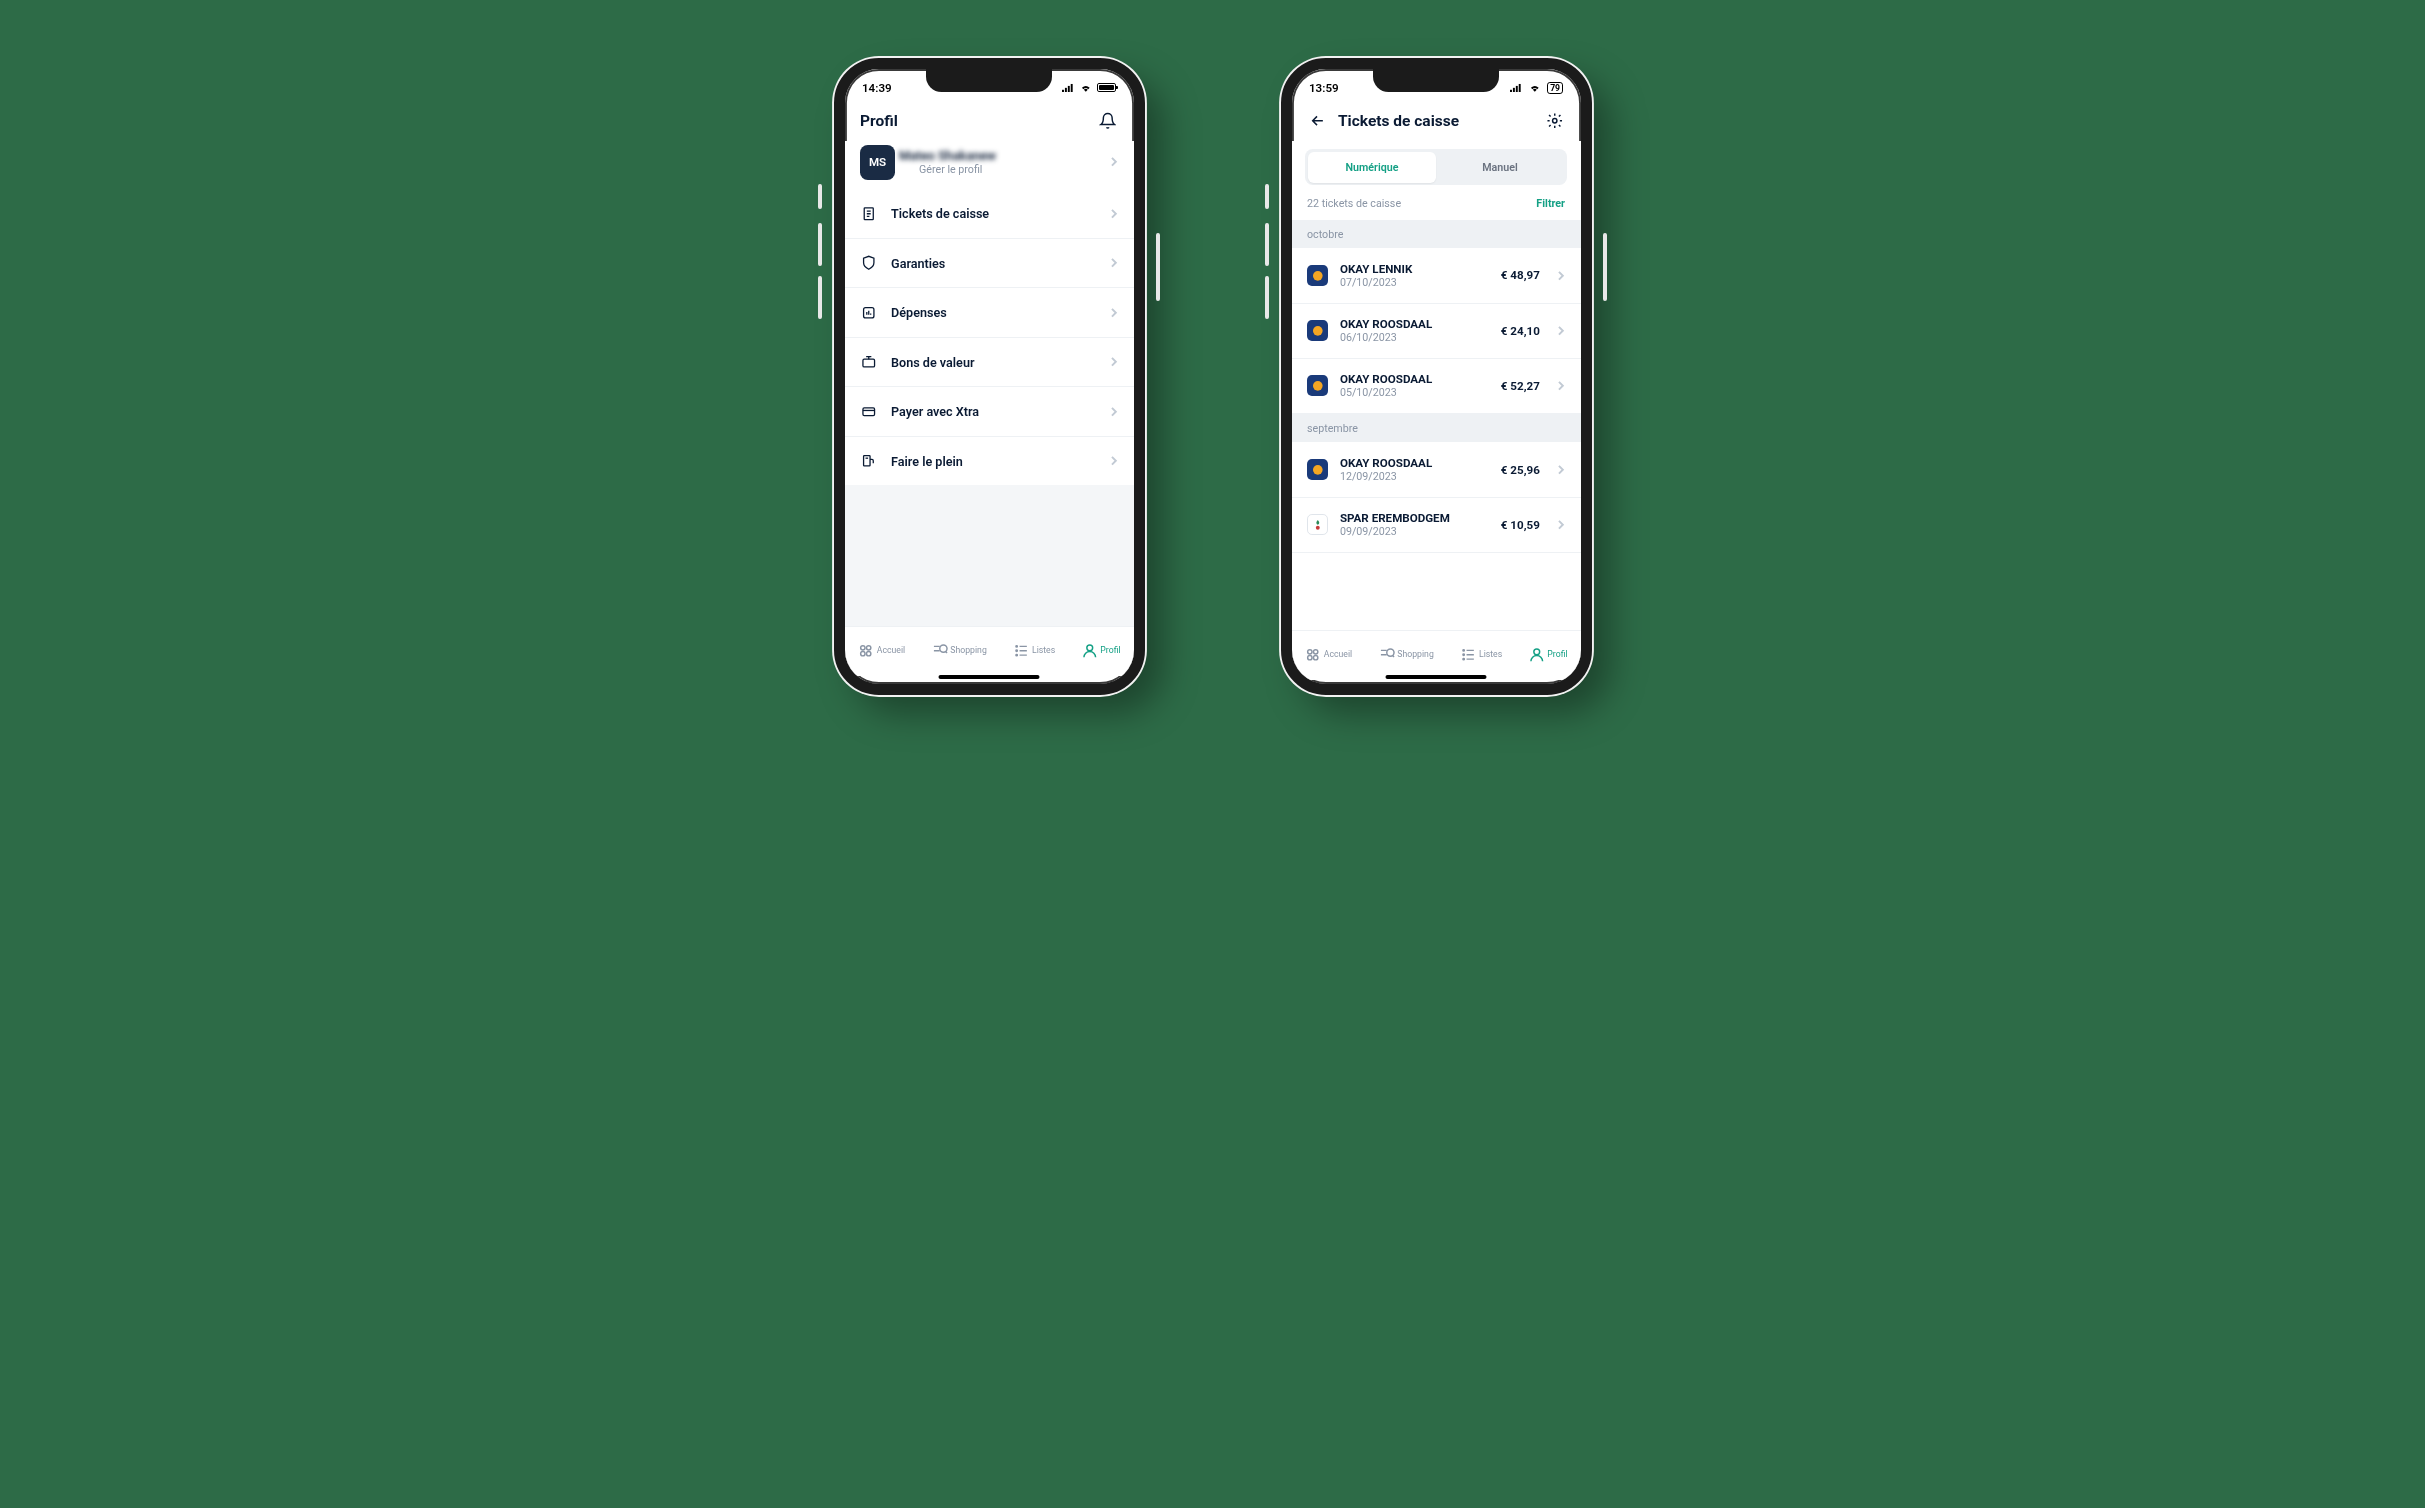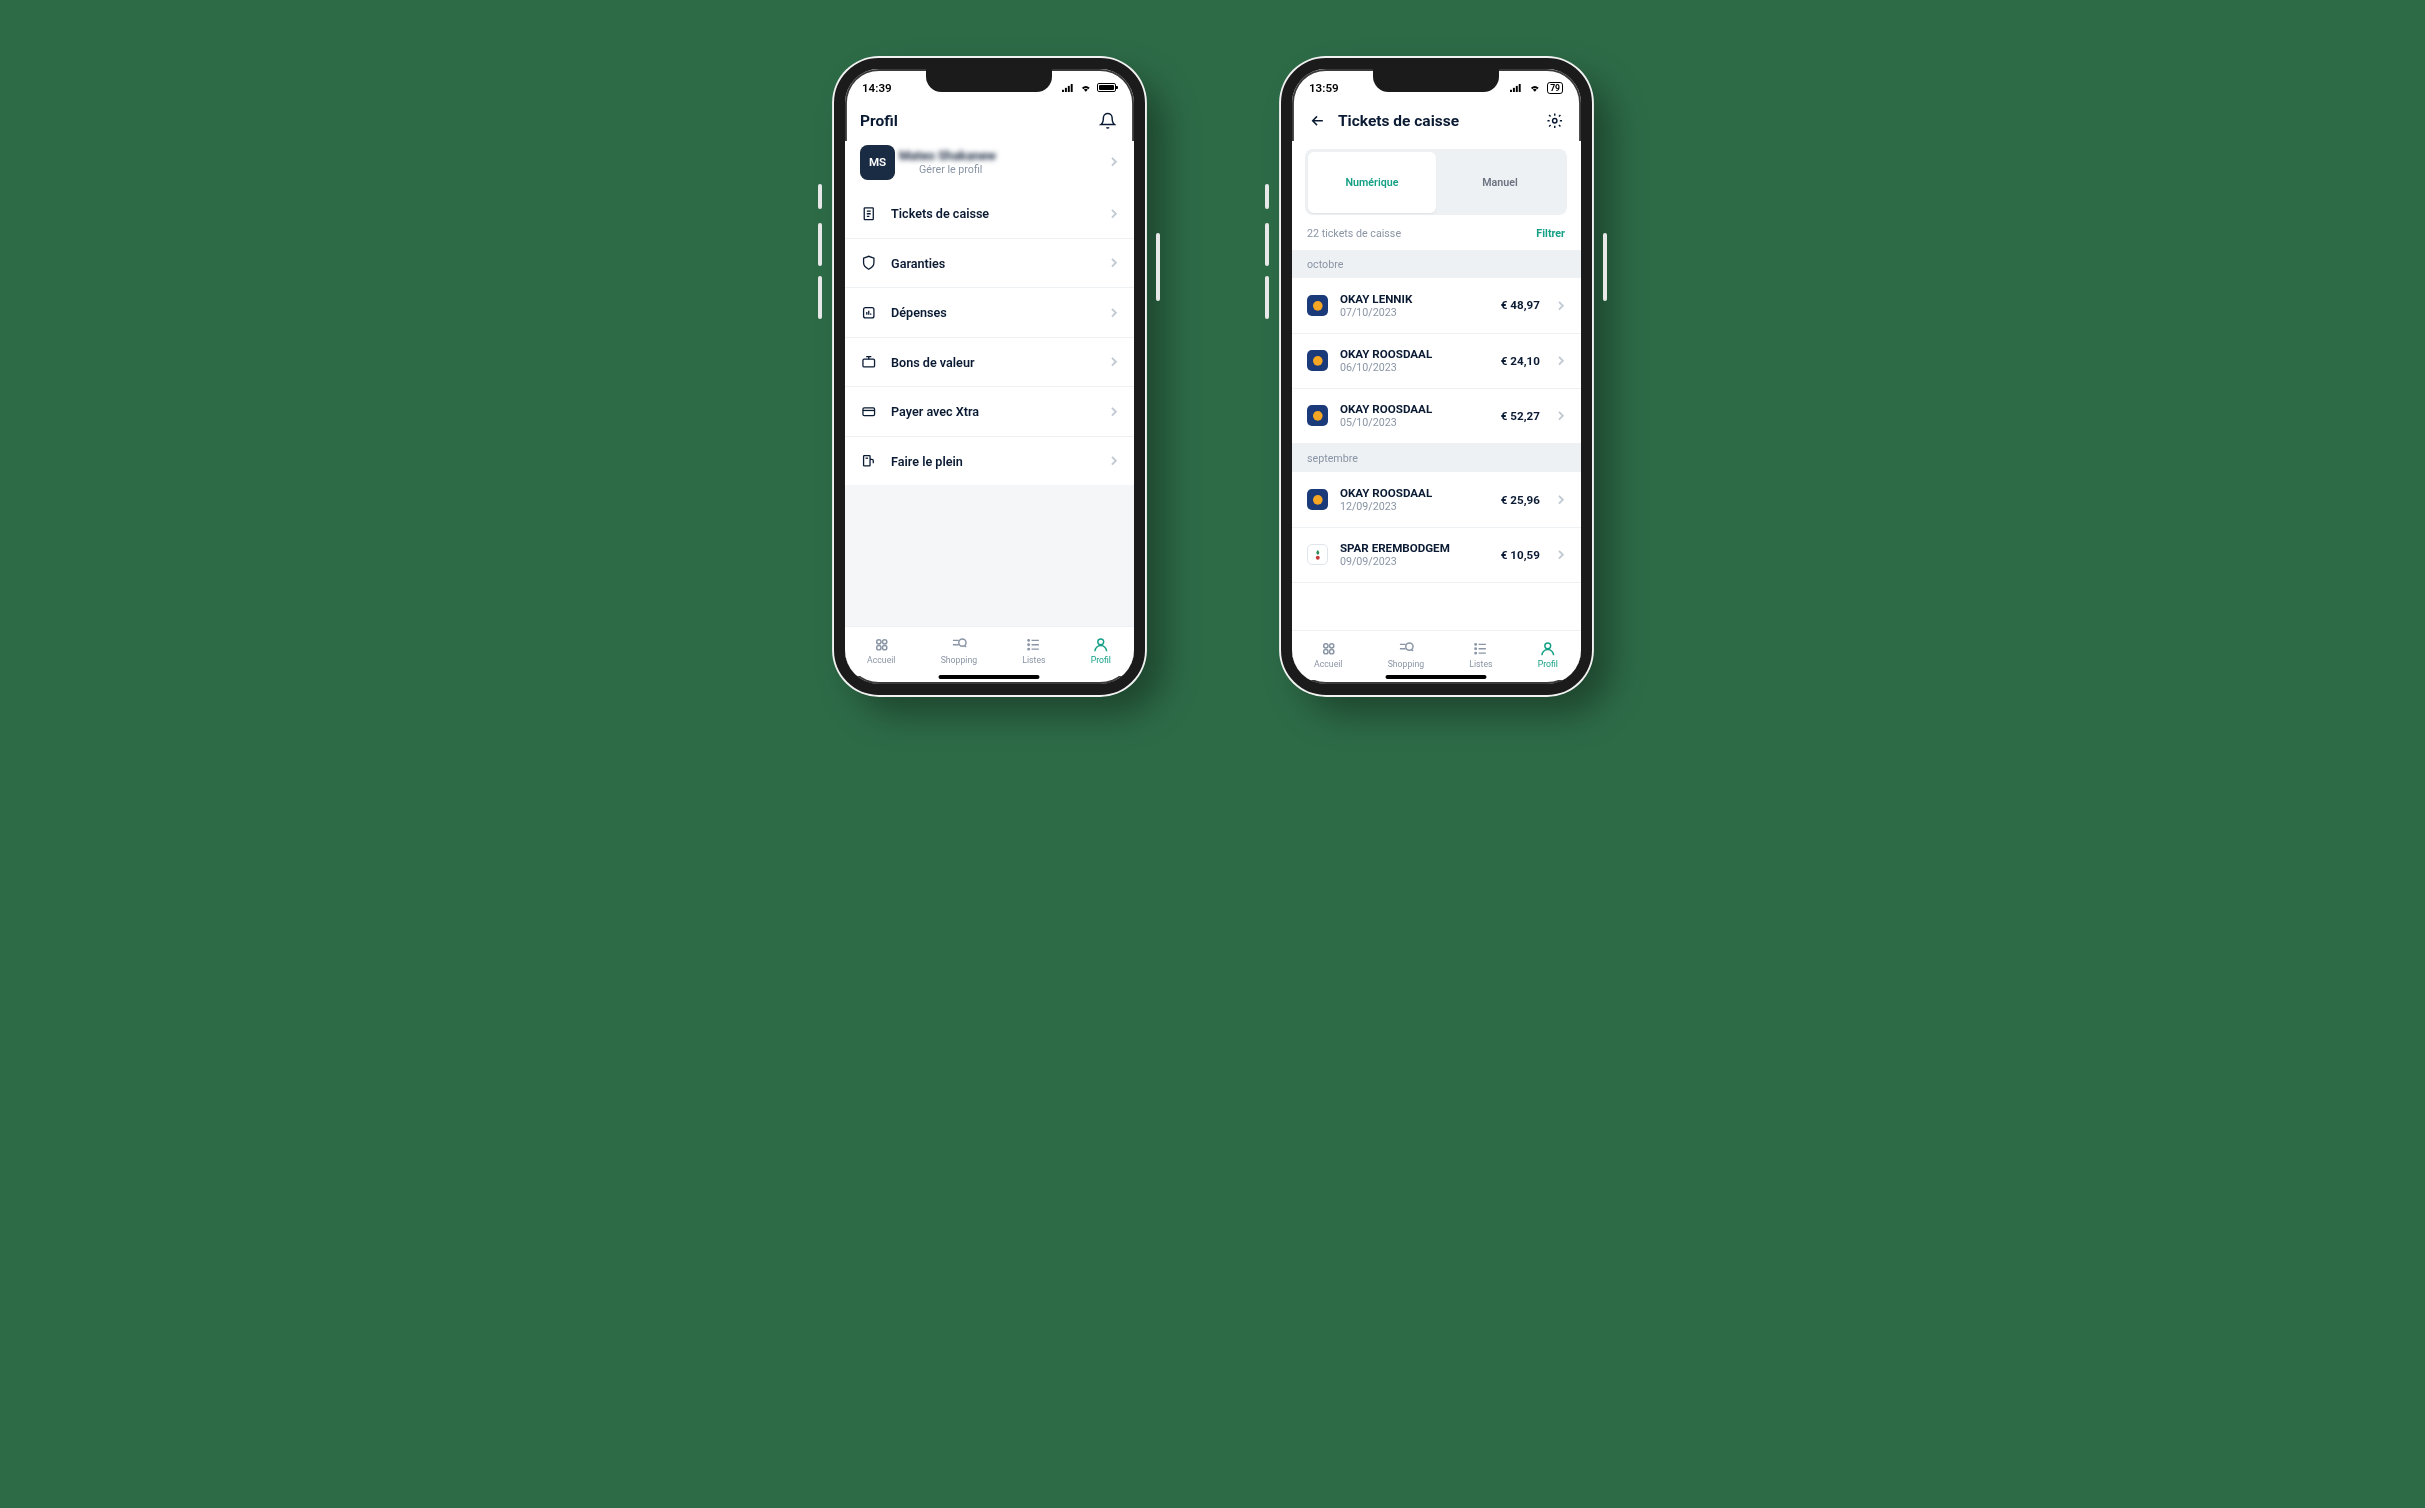--- a/index.html
+++ b/index.html
@@ -173,21 +173,21 @@
   height: 50px;
   background: #fff;
   border-top: 1px solid #eef1f4;
   display: flex;
   justify-content: space-around;
   align-items: center;
   padding-bottom: 1.9px;
 }
 .tab-item {
   display: flex;
-  flex-direction: column;
+  flex-direction: row;
   align-items: center;
   gap: 1.9px;
   cursor: pointer;
   color: #8a95a5;
 }
 .tab-item.active { color: #14a085; }
 .tab-item .tab-icon { width: 17.5px; height: 17.5px; }
 .tab-item .tab-label { font-size: 8.7px; }
 
 .home-indicator {
@@ -204,21 +204,21 @@
   margin: 7.8px 13.6px 11.6px;
   background: #eef1f4;
   border-radius: 7.8px;
   padding: 2.9px;
 }
 .seg-item {
   flex: 1;
   text-align: center;
   font-size: 10.7px;
   font-weight: 600;
-  padding: 24px 0;
+  padding: 9px 0;
   border-radius: 5.8px;
   color: #6b7380;
   cursor: pointer;
 }
 .seg-item.active {
   background: #fff;
   color: #14a085;
   box-shadow: 0 1px 1.9px rgba(0,0,0,0.06);
 }
 

